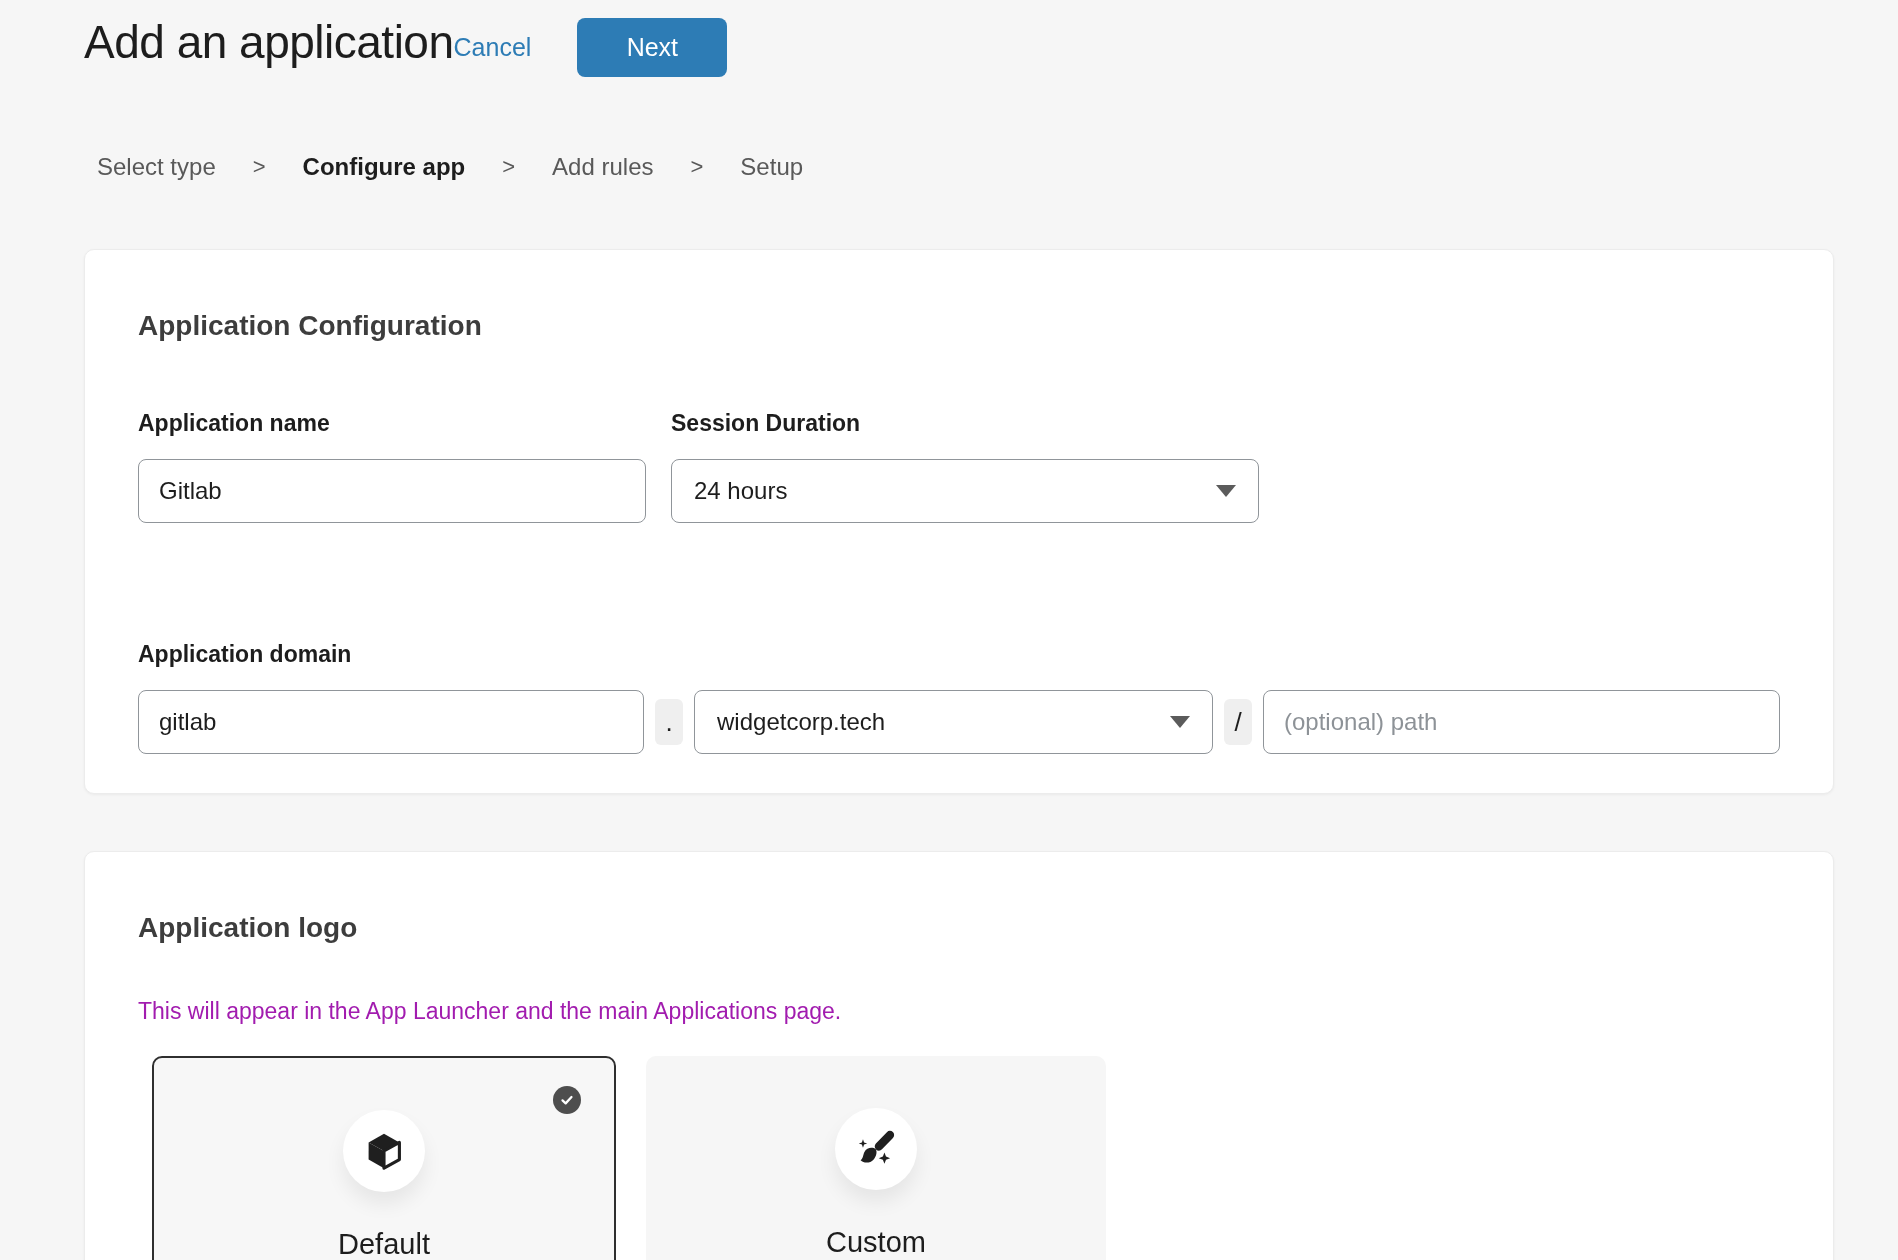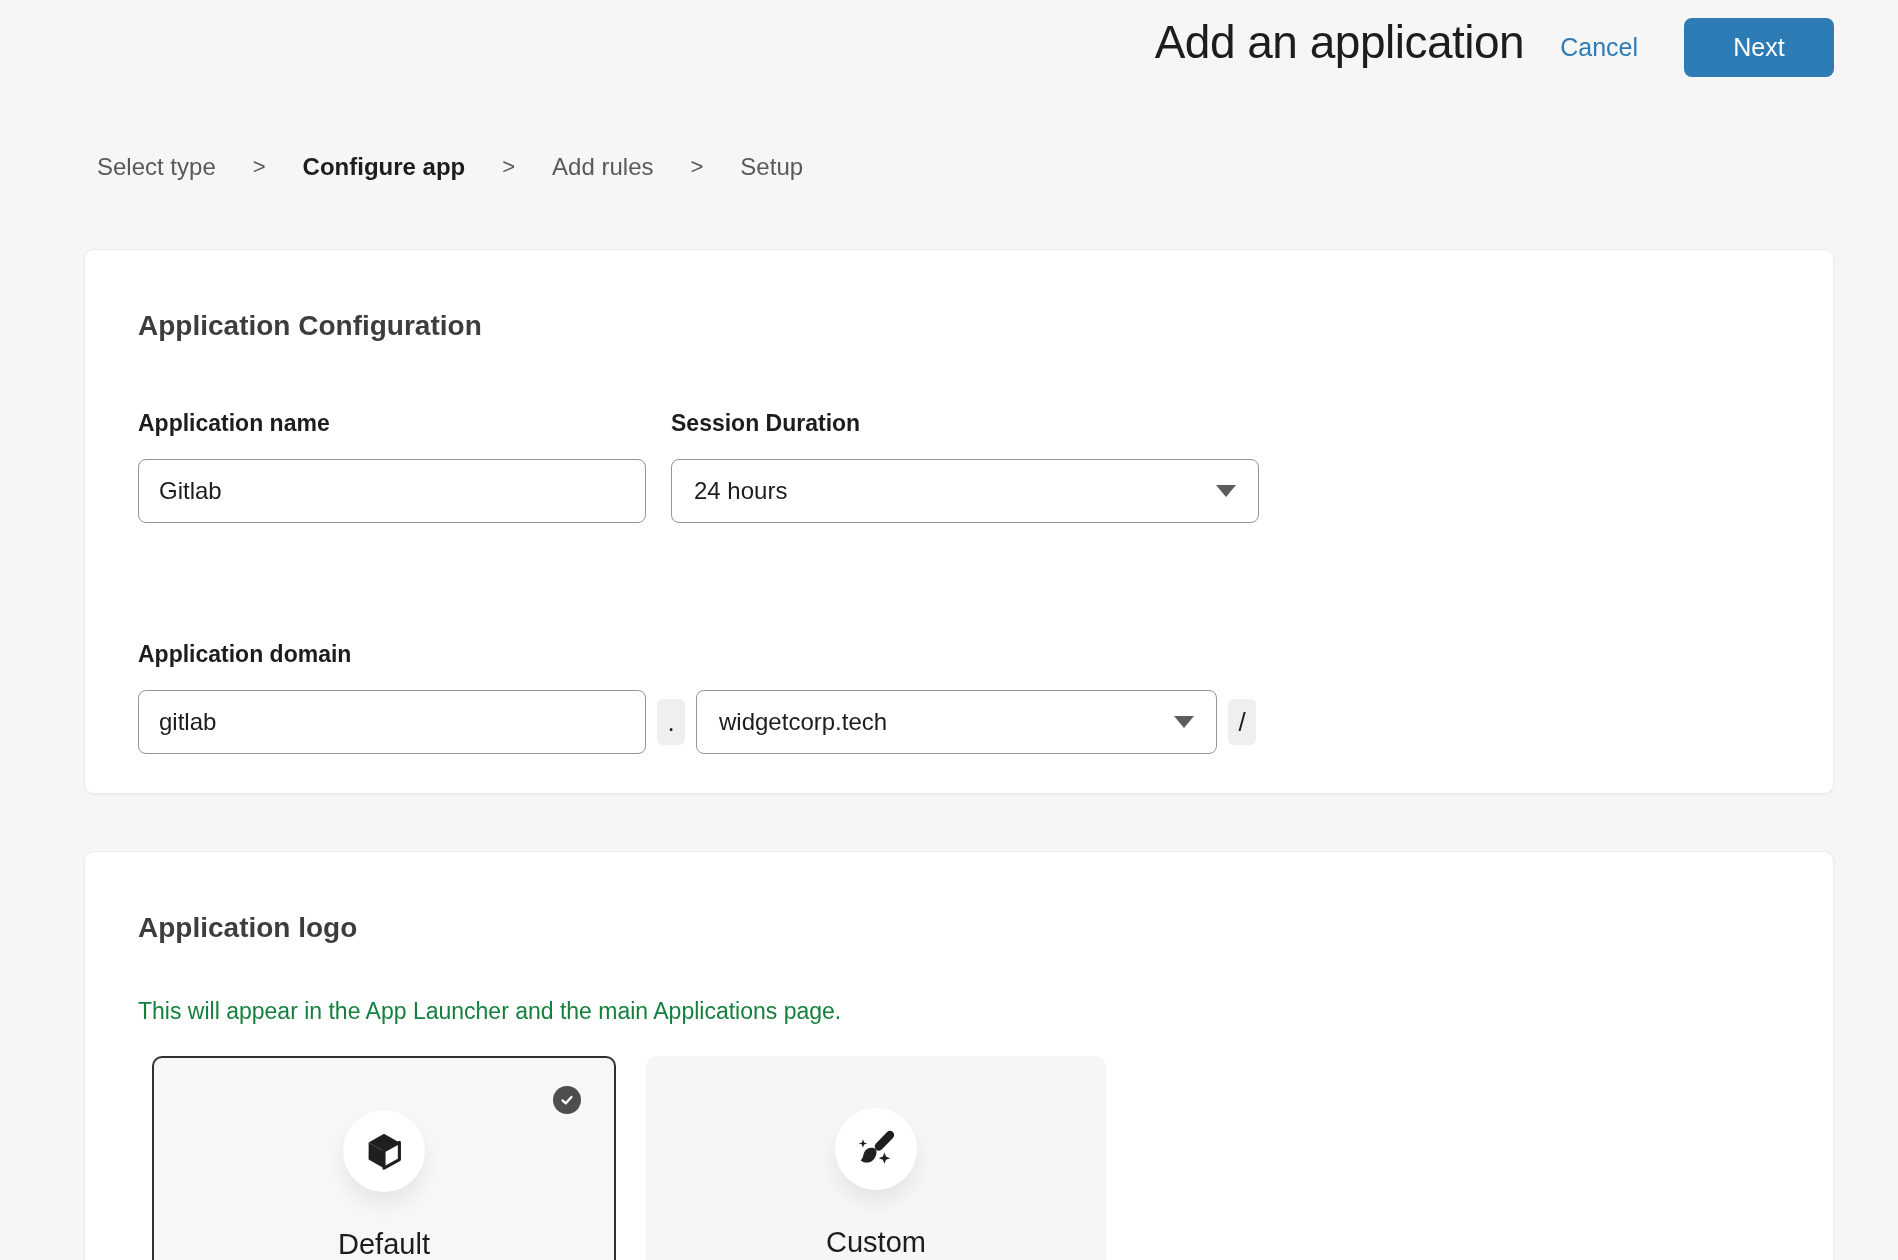--- a/index.html
+++ b/index.html
@@ -5,23 +5,22 @@
   * { margin: 0; padding: 0; box-sizing: border-box; }
   html, body { width: 1898px; height: 1260px; overflow: hidden; }
   body {
     background: #f6f6f6;
     font-family: "Liberation Sans", sans-serif;
     color: #1d1d1d;
   }
 
   
   .header {
-    display: flex; justify-content: flex-end; align-items: flex-start;
+    display: flex; justify-content: flex-start; align-items: flex-start;
     padding: 14px 64px 0 84px;
-    gap: 36px;
   }
   .page-title {
     font-size: 46px; font-weight: 400; letter-spacing: -0.5px;
     color: #1d1d1d; line-height: 1.25;
   }
   .header-actions { display: flex; align-items: center; gap: 46px; margin-top: 4px; }
   .cancel-link {
     color: #2d7cb5; font-size: 25px; text-decoration: none; cursor: pointer;
     background: none; border: none; font-family: inherit;
   }
@@ -88,21 +87,21 @@
   .domain-row .subdomain-input { width: 508px; }
   .sep-box {
     width: 28px; height: 46px; background: #efefef; border-radius: 6px;
     display: flex; align-items: center; justify-content: center;
     font-size: 26px; color: #1d1d1d; margin: 0 11px; flex: none;
   }
   .domain-select { width: 521px; }
   .path-input { width: 519px; }
 
   
-  .logo-description { font-size: 23px; color: #15803d; margin-top: 54px; }
+  .logo-description { font-size: 23px; color: #a21caf; margin-top: 54px; }
   .logo-tiles { display: flex; gap: 30px; margin-top: 31px; margin-left: 14px; }
   .logo-tile {
     width: 464px; height: 360px; background: #f6f6f6; border-radius: 10px;
     position: relative; display: flex; flex-direction: column; align-items: center;
     cursor: pointer;
   }
   .logo-tile.selected { border: 2px solid #2f2f2f; background: #f7f7f7; }
   .tile-circle {
     width: 82px; height: 82px; background: #ffffff; border-radius: 50%;
     margin-top: 52px; display: flex; align-items: center; justify-content: center;
@@ -157,20 +156,21 @@
     <label class="field-label">Application domain</label>
   </div>
   <div class="domain-row">
     <input class="text-input subdomain-input" type="text" value="gitlab" style="">
     <span class="sep-box">.</span>
     <div class="select-box domain-select">
       <span>widgetcorp.tech</span>
       <span class="caret-down"></span>
     </div>
     <span class="sep-box">/</span>
+    <input class="text-input path-input" type="text" placeholder="(optional) path" style="">
   </div>
 </section>
 
 <section class="card card-logo">
   <h2 class="card-heading">Application logo</h2>
   <p class="logo-description">This will appear in the App Launcher and the main Applications page.</p>
 
   <div class="logo-tiles">
 
     <div class="logo-tile selected">

